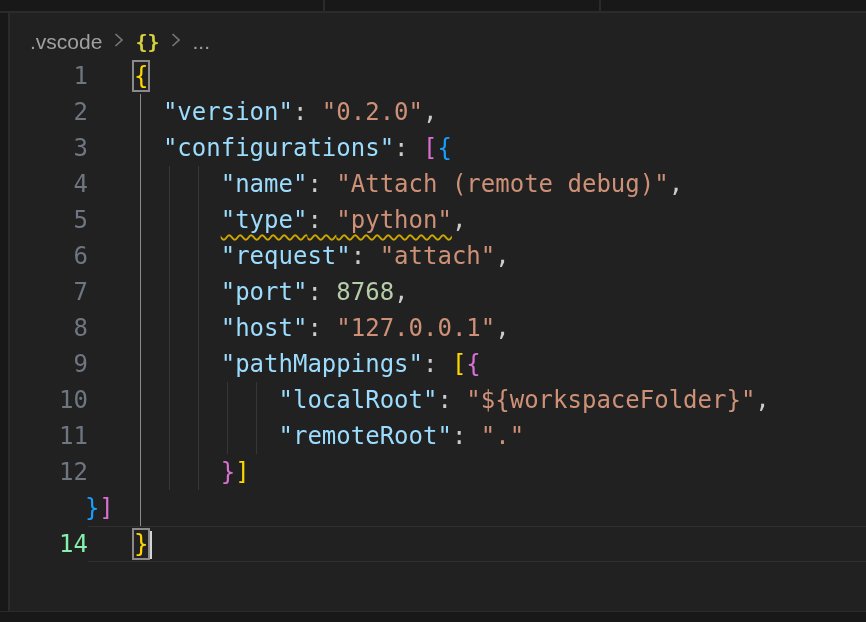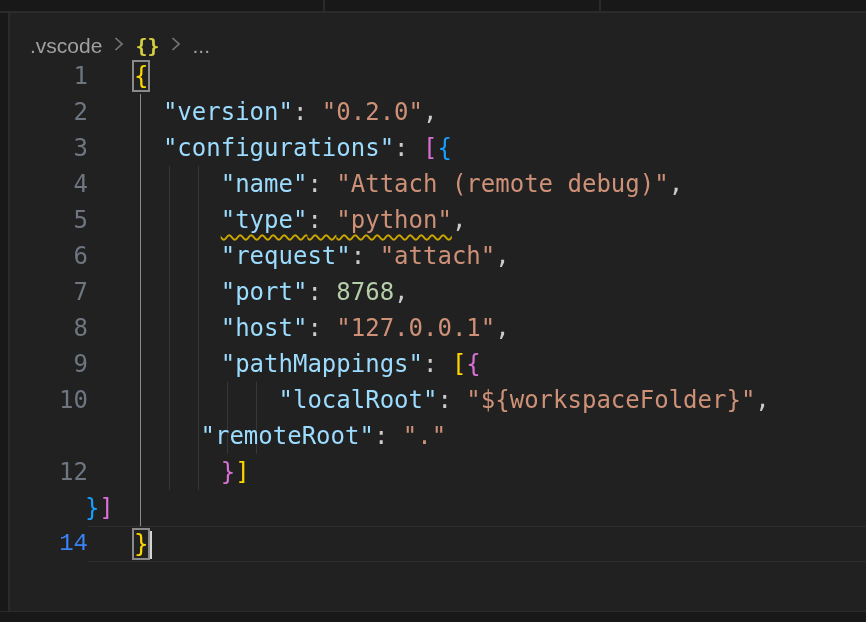--- a/index.html
+++ b/index.html
@@ -14,33 +14,33 @@
 
   
   .left-strip{position:absolute;left:0;top:0;width:8px;height:622px;background:#181818;
               border-right:2px solid #2b2b2b;z-index:4;}
 
   
   .bottom-strip{position:absolute;left:0;top:611px;width:866px;height:11px;background:#181818;
                 border-top:1px solid #2b2b2b;z-index:5;}
 
   
-  .breadcrumbs{position:absolute;left:10px;top:13px;height:45px;display:flex;align-items:flex-end;
+  .breadcrumbs{position:absolute;left:10px;top:19px;height:45px;display:flex;align-items:center;
                padding-left:20px;gap:9px;font-family:"Liberation Sans",sans-serif;
                font-size:21px;color:#a0a0a0;z-index:2;}
   .crumb{cursor:default;}
   .crumb-icon{font-family:"DejaVu Sans Mono",monospace;font-size:20px;font-weight:bold;}
   .chev{display:inline-block;margin:0 1px;}
 
   
   .code-area{position:absolute;left:10px;top:58px;width:856px;z-index:2;}
   .code-line{display:flex;height:36px;line-height:36px;font-size:24px;}
   .gutter{flex:none;width:78px;text-align:right;color:#6e7681;}
   .content{flex:1;white-space:pre;padding-left:46px;color:#cccccc;}
-  .code-line.active .gutter{color:#3b82f6;font-family:Liberation Mono, monospace;}
+  .code-line.active .gutter{color:#86efac;}
   .code-line.active .content{box-shadow:inset 0 1px 0 #2f2f2f, inset 0 -1px 0 #2f2f2f;}
 
   .bracket-match{outline:2px solid #8a8a8a;outline-offset:0px;}
   .squiggle{text-decoration:underline;text-decoration-style:wavy;text-decoration-color:#cca700;
             text-decoration-thickness:1.5px;text-underline-offset:6px;}
   .cursor{display:inline-block;width:2px;height:28px;background:#d4d4d4;vertical-align:middle;
           margin-left:2px;}
 
   
   .guide{position:absolute;width:1px;background:#373737;z-index:1;}
@@ -120,20 +120,21 @@
       </div>
       <div class="code-line">
         <div class="gutter">9</div>
         <div class="content"><span>      </span><span style="color: rgb(156, 220, 254);">"pathMappings"</span><span style="color: rgb(204, 204, 204);">: </span><span style="color: rgb(255, 215, 0);">[</span><span style="color: rgb(218, 112, 214);">{</span></div>
       </div>
       <div class="code-line">
         <div class="gutter">10</div>
         <div class="content"><span>          </span><span style="color: rgb(156, 220, 254);">"localRoot"</span><span style="color: rgb(204, 204, 204);">: </span><span style="color: rgb(206, 145, 120);">"${workspaceFolder}"</span><span style="color: rgb(204, 204, 204);">,</span></div>
       </div>
       <div class="code-line">
+        <div class="gutter">11</div>
         <div class="content"><span>          </span><span style="color: rgb(156, 220, 254);">"remoteRoot"</span><span style="color: rgb(204, 204, 204);">: </span><span style="color: rgb(206, 145, 120);">"."</span></div>
       </div>
       <div class="code-line">
         <div class="gutter">12</div>
         <div class="content"><span>      </span><span style="color: rgb(218, 112, 214);">}</span><span style="color: rgb(255, 215, 0);">]</span></div>
       </div>
       <div class="code-line">
         <div class="content"><span>  </span><span style="color: rgb(23, 159, 255);">}</span><span style="color: rgb(218, 112, 214);">]</span></div>
       </div>
       <div class="code-line active">

